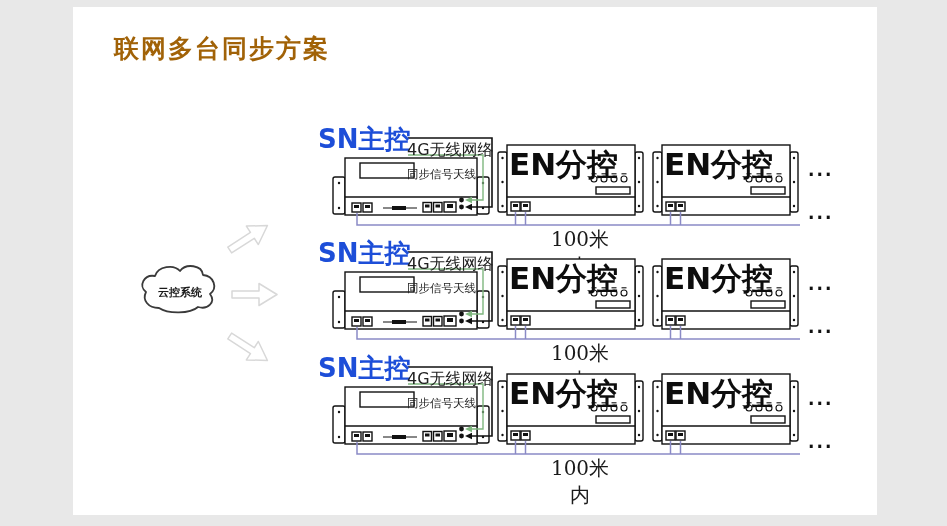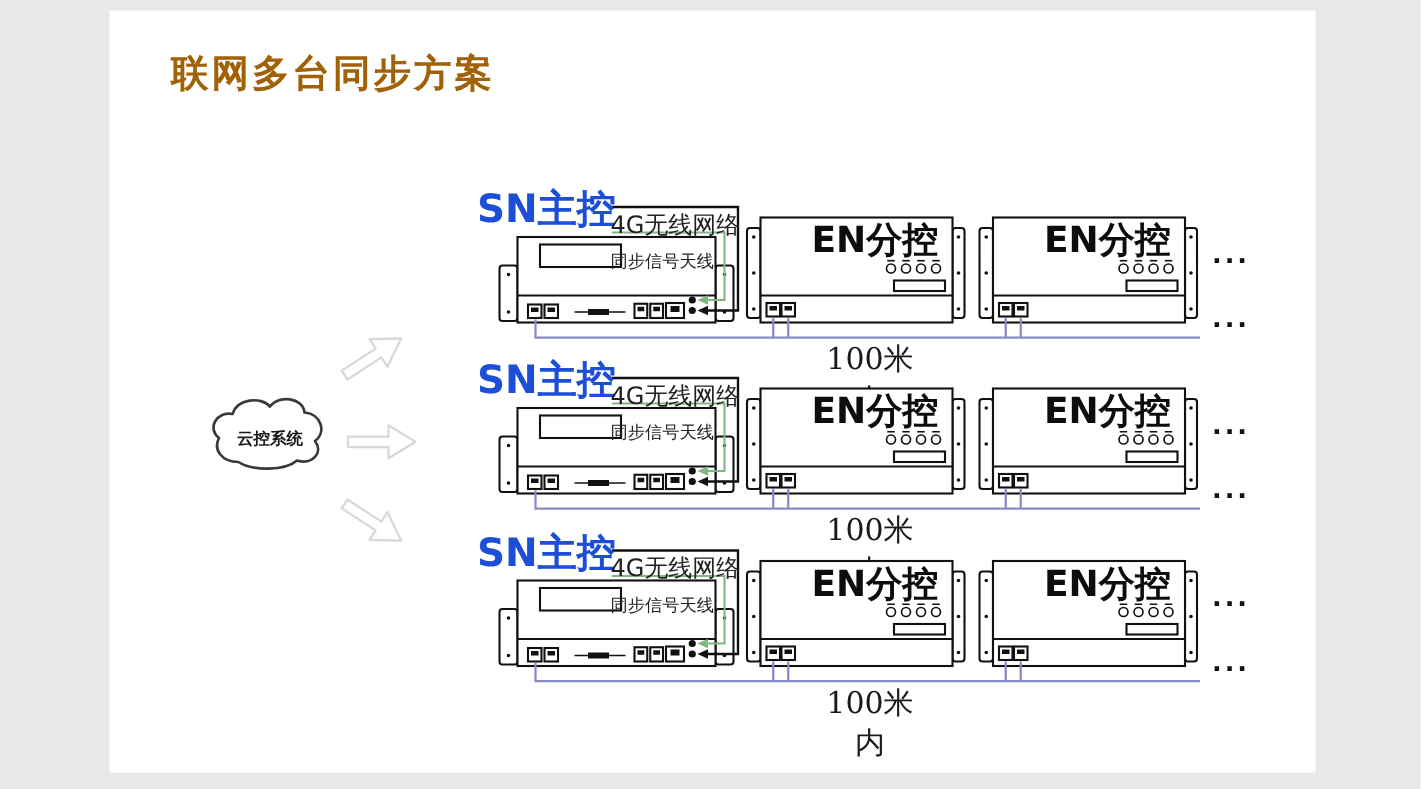--- a/index.html
+++ b/index.html
@@ -36,21 +36,21 @@
   .arrow-mid{left:231px; top:281px;}
   .arrow-down{left:225px; top:335px; transform:rotate(33deg);}
   .row{position:absolute; left:0; width:947px;}
   .row.r0{top:0;} .row.r1{top:114px;} .row.r2{top:229px;}
   .sn-label{
     position:absolute; left:318px; top:122px;
     font-size:26px; font-weight:bold; color:#1d4ed8;
   }
   .ant-label{position:absolute; left:407px; top:123px; font-size:11.5px; color:#222;margin-top:44px;}
   .g4-label{position:absolute; left:407px; top:140px; font-size:16px; color:#222;}
-  .en-label{position:absolute; top:144px; font-size:24px; font-weight:bold; color:#0d0d0d;margin-left:32px;}
+  .en-label{position:absolute; top:144px; font-size:31px; font-weight:bold; color:#0d0d0d;}
   .en1{left:509px;} .en2{left:664px;}
   .dist-label{
     position:absolute; left:545px; top:226px; width:70px; text-align:center;
     font-family:"DejaVu Serif","Liberation Serif",serif; font-size:20px; color:#1a1a1a;
   }
   .dots{
     position:absolute; left:808px; font-size:17px; font-weight:bold;
     letter-spacing:2px; color:#111;
   }
   .dots-top{top:160px;} .dots-bottom{top:203px;}

